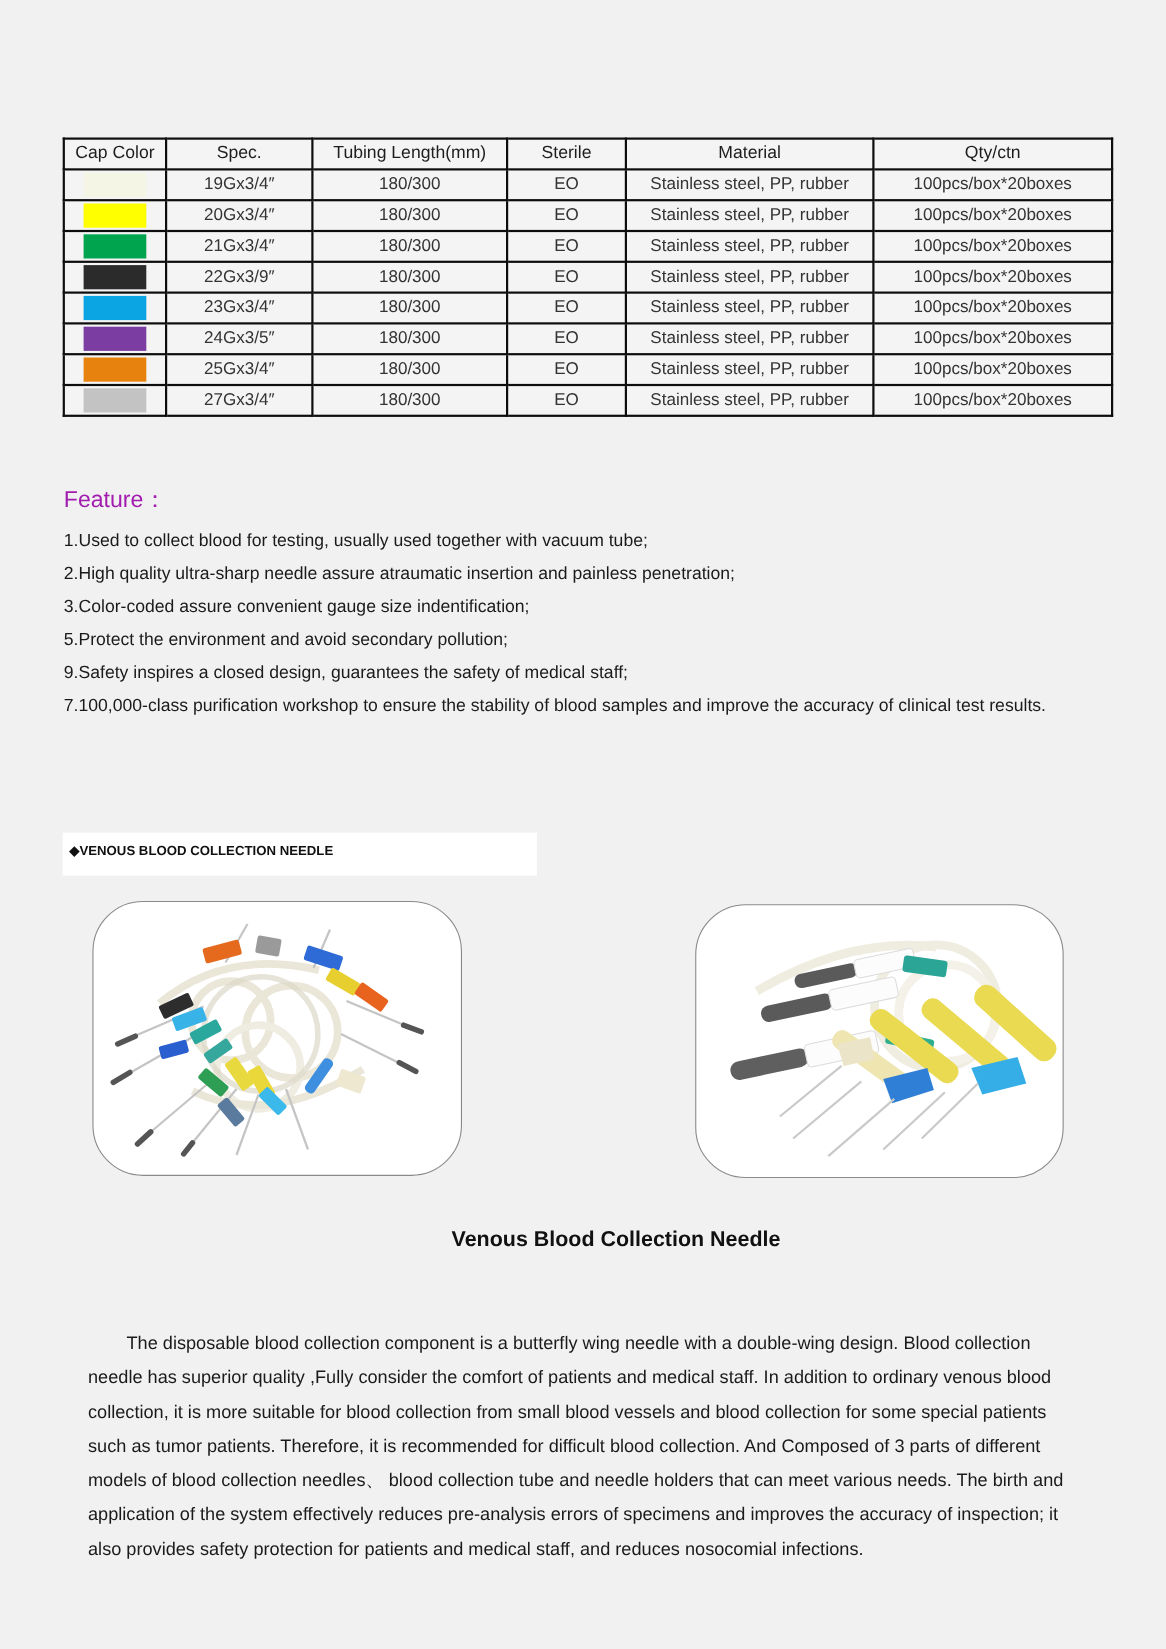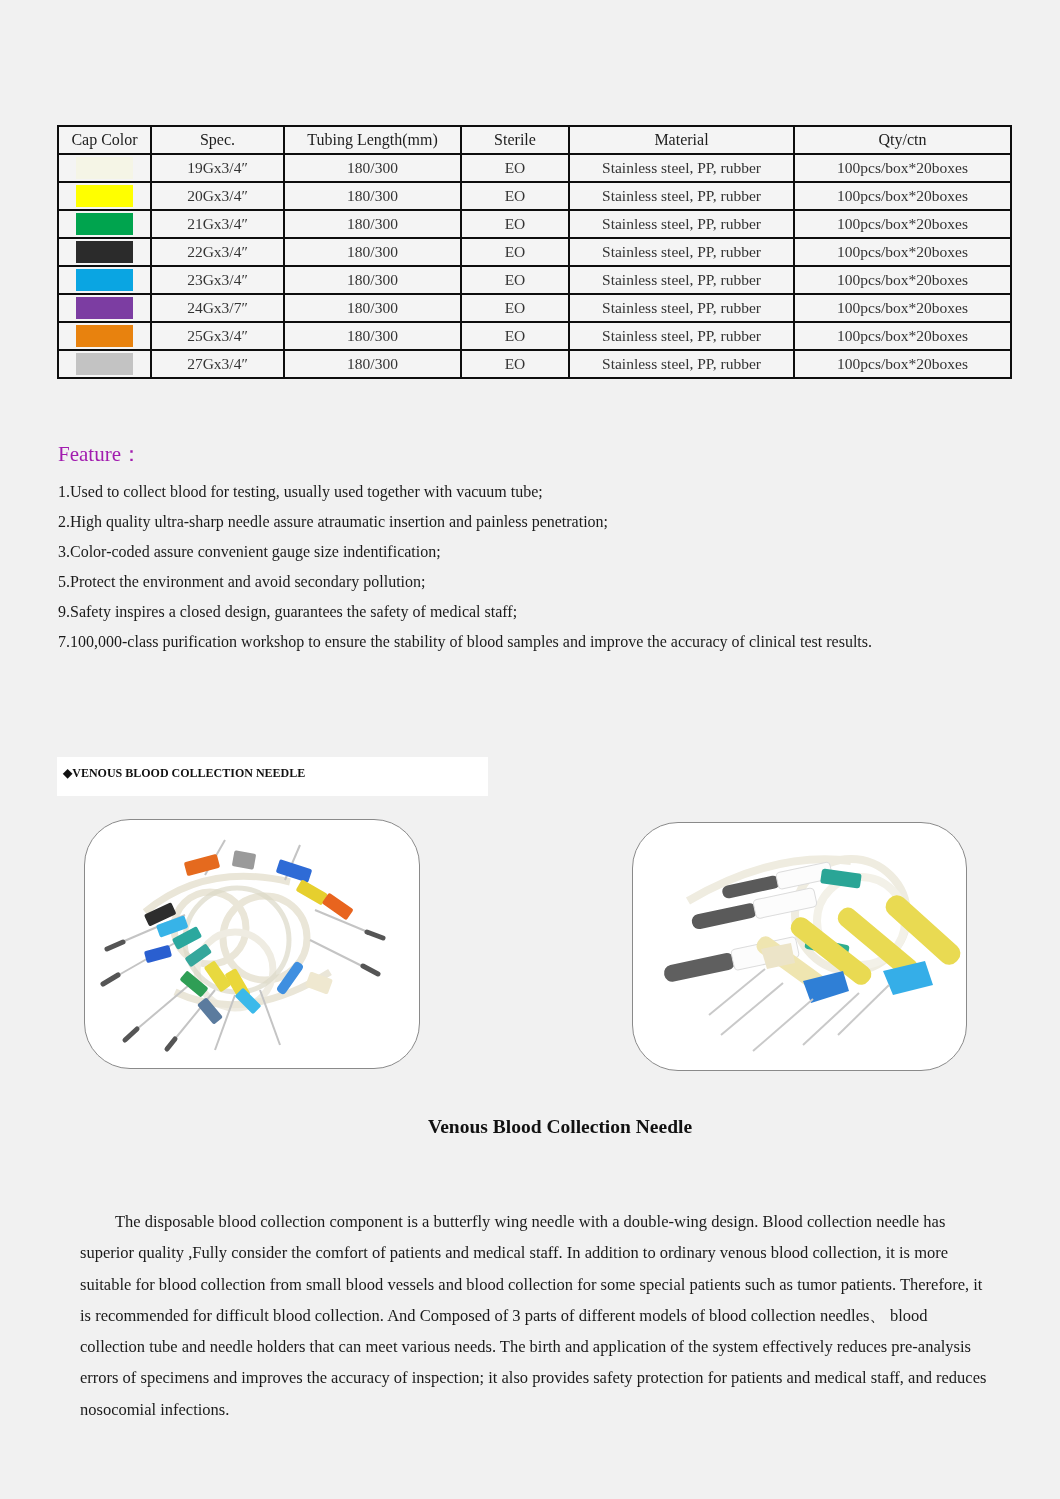--- a/index.html
+++ b/index.html
@@ -1,18 +1,18 @@
 <!DOCTYPE html>
 <html><head>
 <meta charset="utf-8">
 <style>
   html,body { margin:0; padding:0; background:#f1f1f1; }
   .page {
     position:relative; width:1060px; height:1499px; background:#f1f1f1;
-    font-family:Liberation Serif, serif; overflow:hidden;
+    font-family:Liberation Sans, sans-serif; overflow:hidden;
   }
 
   
   .spec-table {
     position:absolute; left:57px; top:125px; width:953px;
     border-collapse:collapse; table-layout:fixed; background:#f4f4f4;
   }
   .spec-table th, .spec-table td {
     border:2px solid #0d0d0d; text-align:center; vertical-align:middle;
     font-size:15.5px; color:#333; height:24px; padding:1px 0;
@@ -102,37 +102,37 @@
         <tr>
           <td><span class="swatch" style="background: rgb(0, 164, 78);"></span></td>
           <td>21Gx3/4″</td>
           <td>180/300</td>
           <td>EO</td>
           <td>Stainless steel, PP, rubber</td>
           <td>100pcs/box*20boxes</td>
         </tr>
         <tr>
           <td><span class="swatch" style="background: rgb(43, 43, 43);"></span></td>
-          <td>22Gx3/4″</td>
+          <td>22Gx3/9″</td>
           <td>180/300</td>
           <td>EO</td>
           <td>Stainless steel, PP, rubber</td>
           <td>100pcs/box*20boxes</td>
         </tr>
         <tr>
           <td><span class="swatch" style="background: rgb(10, 165, 226);"></span></td>
           <td>23Gx3/4″</td>
           <td>180/300</td>
           <td>EO</td>
           <td>Stainless steel, PP, rubber</td>
           <td>100pcs/box*20boxes</td>
         </tr>
         <tr>
           <td><span class="swatch" style="background: rgb(124, 61, 162);"></span></td>
-          <td>24Gx3/7″</td>
+          <td>24Gx3/5″</td>
           <td>180/300</td>
           <td>EO</td>
           <td>Stainless steel, PP, rubber</td>
           <td>100pcs/box*20boxes</td>
         </tr>
         <tr>
           <td><span class="swatch" style="background: rgb(232, 130, 14);"></span></td>
           <td>25Gx3/4″</td>
           <td>180/300</td>
           <td>EO</td>

